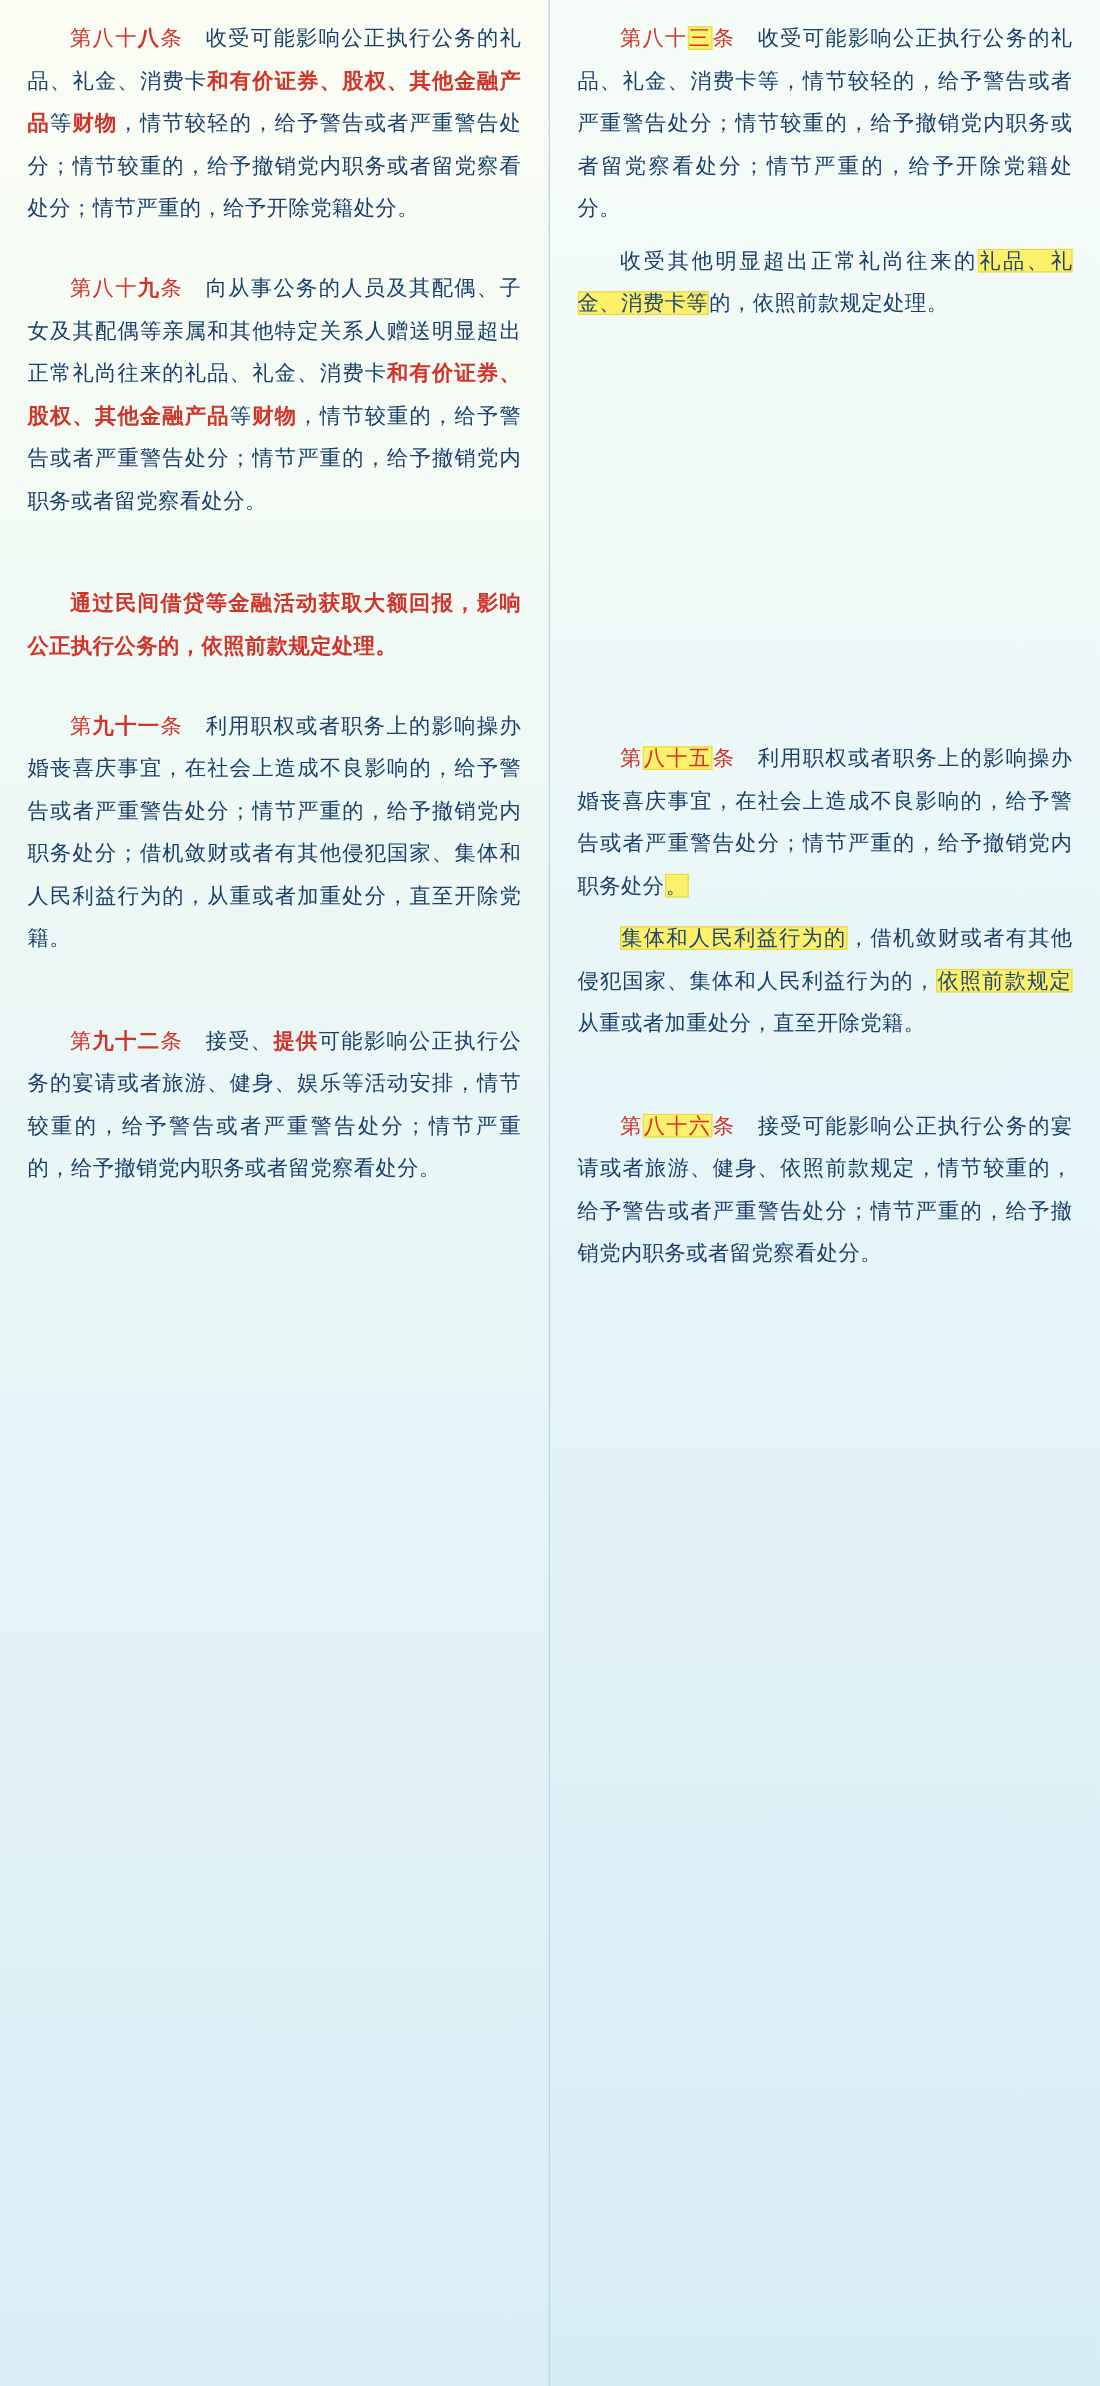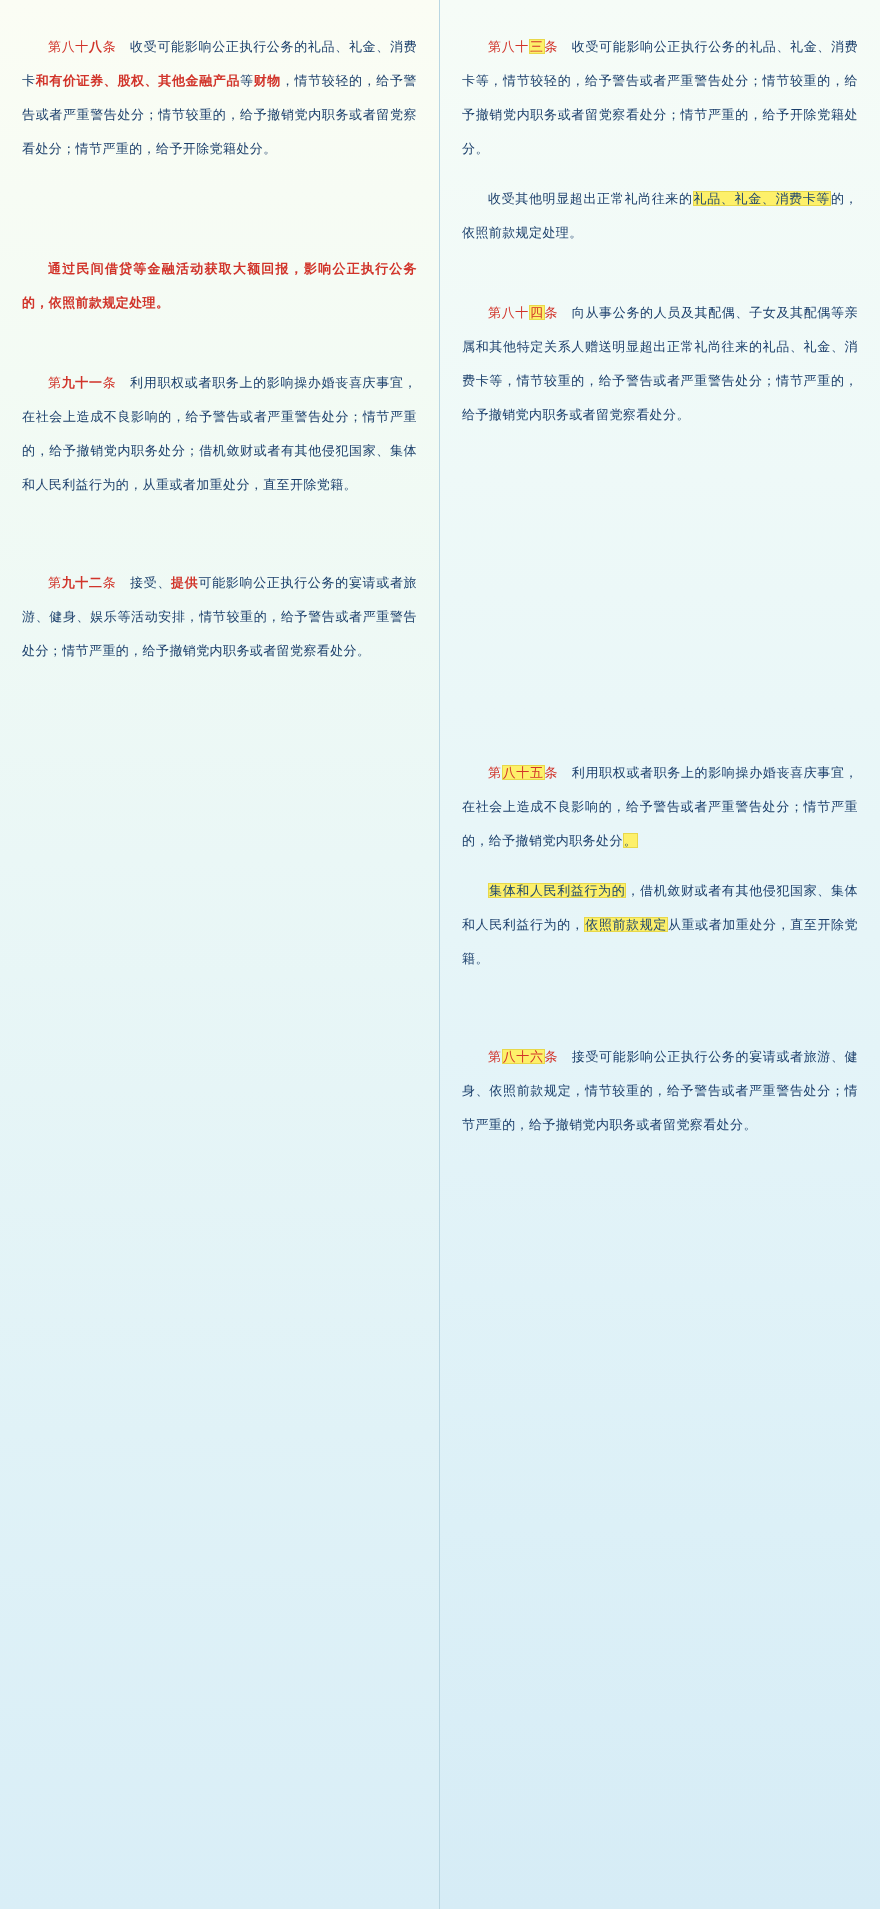--- a/index.html
+++ b/index.html
@@ -27,26 +27,26 @@
   .col-left {
     width: 440px;
     background: linear-gradient(to bottom, #fbfdf4 0%, #f3fbf4 20%, #eaf7f6 45%, #e0f2f7 75%, #d9eef7 100%);
     border-right: 1px solid #b9d6e2;
   }
   .col-right {
     width: 440px;
     background: linear-gradient(to bottom, #f6fcf7 0%, #eef9f8 25%, #e4f4f8 55%, #dcf0f7 80%, #d6ecf6 100%);
   }
   .para {
-    font-size: 13px;
+    font-size: 17px;
     line-height: 34px;
     color: #1b3f6b;
     text-align: justify;
     text-justify: inter-ideograph;
-    margin: 16px 0 8px 0;
+    margin: 0 0 8px 0;
     letter-spacing: 0.4px;
   }
   .para.indent {
     text-indent: 2em;
   }
   .gap-md { height: 22px; }
   .gap-lg { height: 40px; }
   .gap-xxl { height: 300px; }
 
   .art {
@@ -69,31 +69,31 @@
   .blk { color: #1b3f6b; }
   .col-right .para { color: #1f4670; }
 </style>
 </head>
 <body>
 
 <div class="page">
   <div class="col col-left" id="left-column">
       <p class="para indent" id="l-art88-p1"><span class="art">第八十</span><span class="art-red-bold">八</span><span class="art">条　</span><span class="blk">收受可能影响公正执行公务的礼品、礼金、消费卡</span><span class="red">和有价证券、股权、其他金融产品</span><span class="blk">等</span><span class="red">财物</span><span class="blk">，情节较轻的，给予警告或者严重警告处分；情节较重的，给予撤销党内职务或者留党察看处分；情节严重的，给予开除党籍处分。</span></p>
       <div class="gap-md"></div>
+      <p class="para indent" id="l-art89"><span class="art">第八十</span><span class="art-red-bold">九</span><span class="art">条　</span><span class="blk">向从事公务的人员及其配偶、子女及其配偶等亲属和其他特定关系人赠送明显超出正常礼尚往来的礼品、礼金、消费卡</span><span class="red">和有价证券、股权、其他金融产品</span><span class="blk">等</span><span class="red">财物</span><span class="blk">，情节较重的，给予警告或者严重警告处分；情节严重的，给予撤销党内职务或者留党察看处分。</span></p>
       <div class="gap-lg"></div>
       <p class="para indent" id="l-art90-p2"><span class="red">通过民间借贷等金融活动获取大额回报，影响公正执行公务的，依照前款规定处理。</span></p>
       <div class="gap-md"></div>
       <p class="para indent" id="l-art91"><span class="art">第</span><span class="art-red-bold">九十一</span><span class="art">条　</span><span class="blk">利用职权或者职务上的影响操办婚丧喜庆事宜，在社会上造成不良影响的，给予警告或者严重警告处分；情节严重的，给予撤销党内职务处分；借机敛财或者有其他侵犯国家、集体和人民利益行为的，从重或者加重处分，直至开除党籍。</span></p>
       <div class="gap-lg"></div>
       <p class="para indent" id="l-art92"><span class="art">第</span><span class="art-red-bold">九十二</span><span class="art">条　</span><span class="blk">接受、</span><span class="red">提供</span><span class="blk">可能影响公正执行公务的宴请或者旅游、健身、娱乐等活动安排，情节较重的，给予警告或者严重警告处分；情节严重的，给予撤销党内职务或者留党察看处分。</span></p>
     </div>
   <div class="col col-right" id="right-column">
       <p class="para indent" id="r-art83-p1"><span class="art">第八十</span><span class="art hl">三</span><span class="art">条　</span><span class="blk">收受可能影响公正执行公务的礼品、礼金、消费卡等，情节较轻的，给予警告或者严重警告处分；情节较重的，给予撤销党内职务或者留党察看处分；情节严重的，给予开除党籍处分。</span></p>
       <p class="para indent" id="r-art83-p2"><span class="blk">收受其他明显超出正常礼尚往来的</span><span class="hl">礼品、礼金、消费卡等</span><span class="blk">的，依照前款规定处理。</span></p>
       <div class="gap-md"></div>
-      <p class="para indent" id="r-art84"><span class="art">第八十</span><span class="art hl">四</span><span class="art">条　</span><span class="blk">向从事公务的人员及其配偶、子女及其配偶等亲属和其他特定关系人赠送明显超出正常礼尚往来的礼品、礼金、消费卡等，情节较重的，给予警告或者严重警告处分；情节严重的，给予撤销党内职务或者留党察看处分。</span></p>
       <div class="gap-xxl"></div>
       <p class="para indent" id="r-art85-p1"><span class="art">第</span><span class="art hl">八十五</span><span class="art">条　</span><span class="blk">利用职权或者职务上的影响操办婚丧喜庆事宜，在社会上造成不良影响的，给予警告或者严重警告处分；情节严重的，给予撤销党内职务处分</span><span class="hl">。</span></p>
       <p class="para indent" id="r-art85-p2"><span class="hl">集体和人民利益行为的</span><span class="blk">，借机敛财或者有其他侵犯国家、集体和人民利益行为的，</span><span class="hl">依照前款规定</span><span class="blk">从重或者加重处分，直至开除党籍。</span></p>
       <div class="gap-lg"></div>
       <p class="para indent" id="r-art86"><span class="art">第</span><span class="art hl">八十六</span><span class="art">条　</span><span class="blk">接受可能影响公正执行公务的宴请或者旅游、健身、依照前款规定，情节较重的，给予警告或者严重警告处分；情节严重的，给予撤销党内职务或者留党察看处分。</span></p>
     </div>
 </div>
 
 </body></html>

